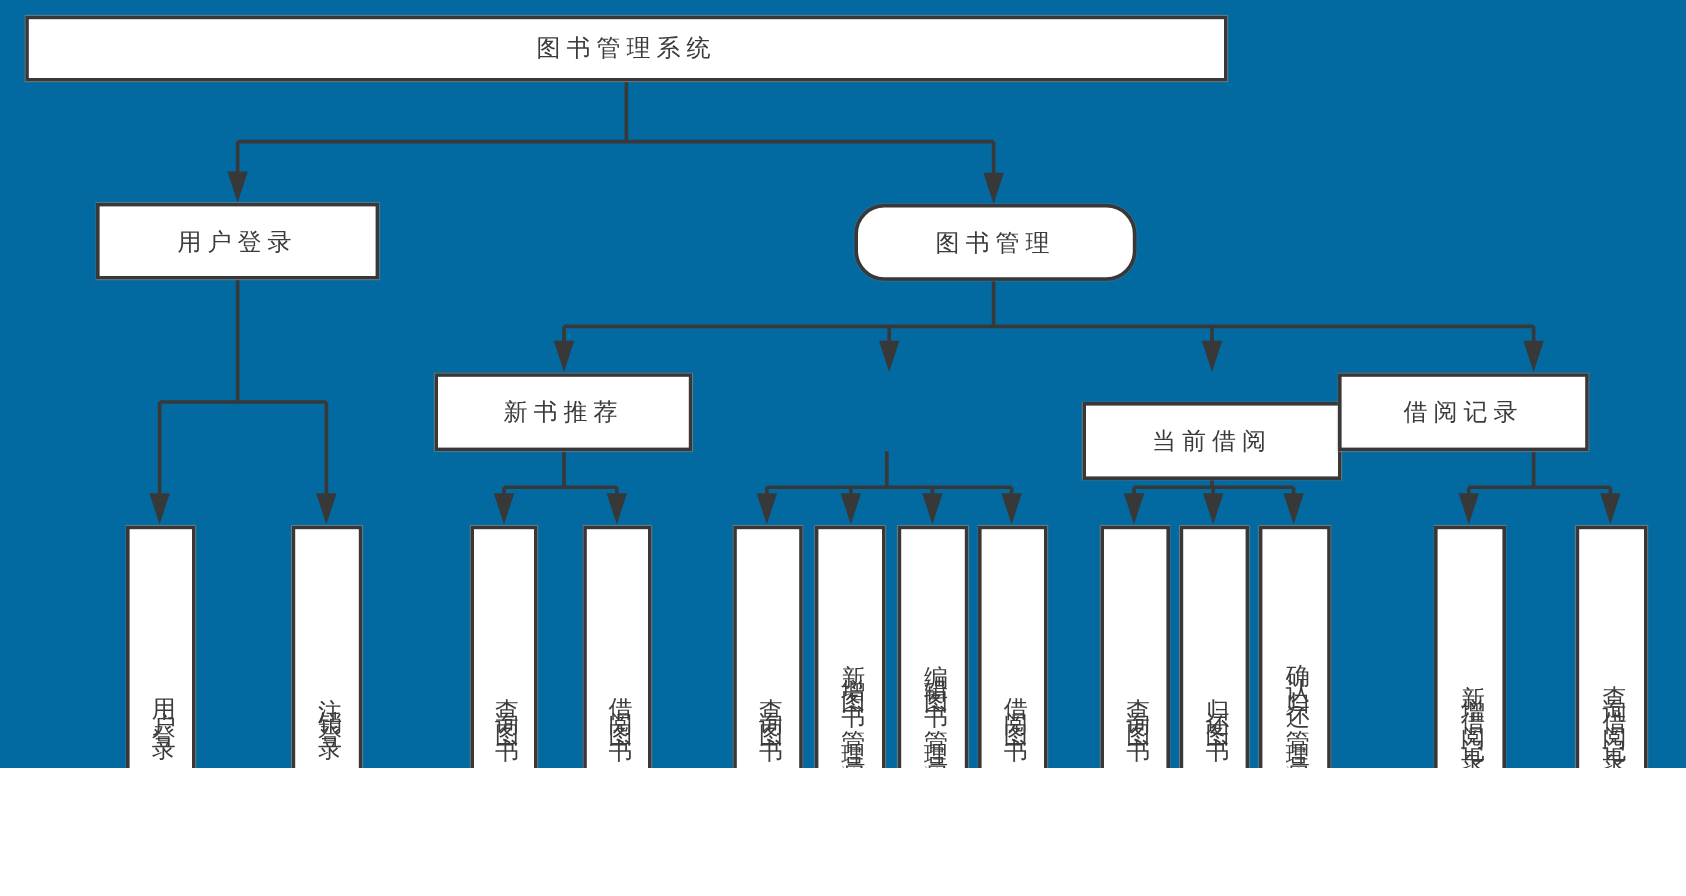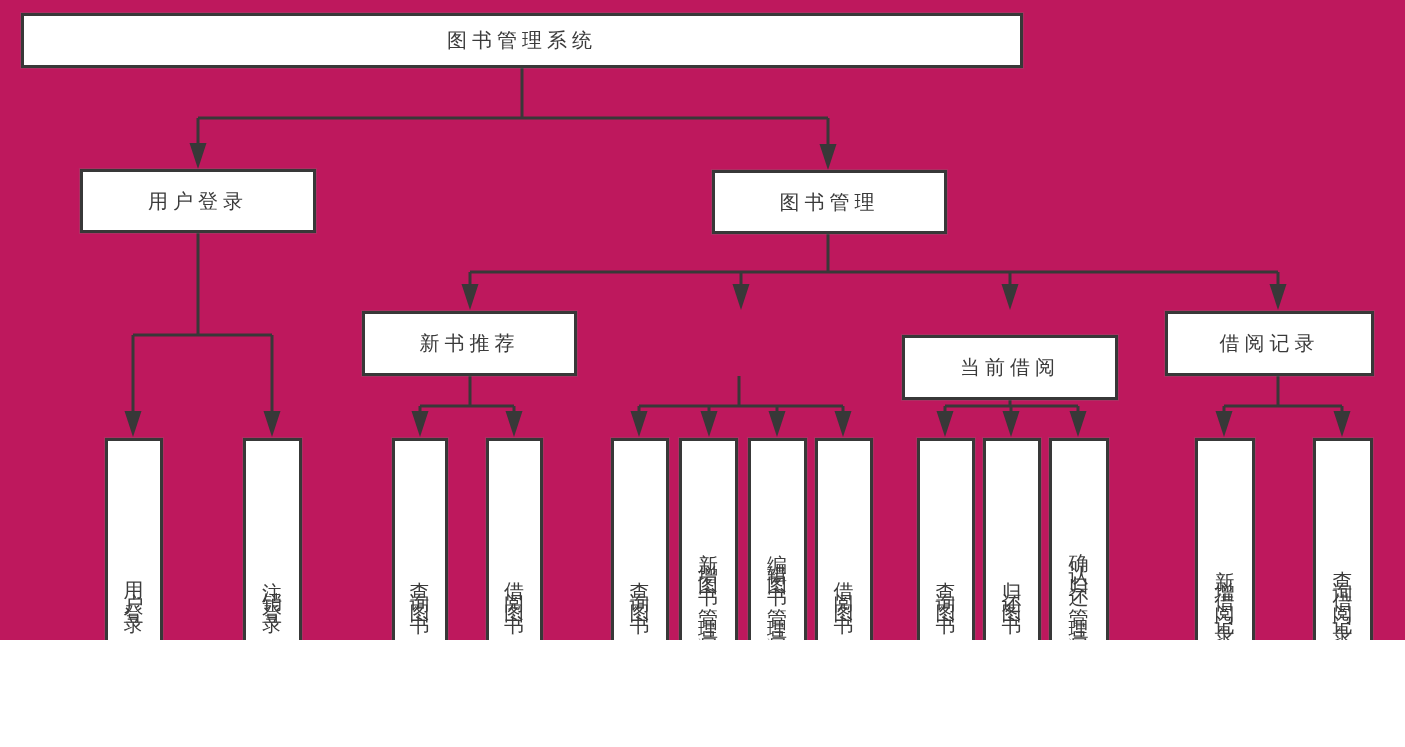--- a/index.html
+++ b/index.html
@@ -4,22 +4,22 @@
 <style>
   html, body {
     margin: 0;
     padding: 0;
     background: #ffffff;
   }
   .canvas {
     position: relative;
     width: 1405px;
     height: 640px;
-    background: #be185d;
-    font-family: Liberation Serif, serif;
+    background: #0369a1;
+    font-family: Liberation Mono, monospace;
     overflow: hidden;
   }
   .connector-layer {
     position: absolute;
     left: 0;
     top: 0;
     z-index: 1;
   }
   .node {
     position: absolute;
@@ -30,26 +30,26 @@
     align-items: center;
     justify-content: center;
     color: #3b3b3b;
     font-size: 20px;
     letter-spacing: 5px;
     z-index: 2;
     box-shadow: 0 0 0 1px rgba(120,120,120,0.25);
   }
   .node.root   { left: 21px;   top: 13px;  width: 1002px; height: 55px; }
   .node.lvl2-a { left: 80px;   top: 169px; width: 236px;  height: 64px; }
-  .node.lvl2-b { left: 712px;  top: 170px; width: 235px;  height: 64px; }
+  .node.lvl2-b { left: 712px;  top: 170px; width: 235px;  height: 64px; border-radius: 25px; }
   .node.lvl3   { top: 311px; height: 65px; }
   .node.l3-1 { left: 362px;  width: 215px; }
   .node.l3-2 { left: 633px;  width: 215px; }
   .node.l3-3 { left: 902px;  width: 216px; margin-top: 24px; }
-  .node.l3-4 { left: 1165px; width: 209px; }
+  .node.l3-4 { left: 1115px; width: 209px; }
 
   .leaf {
     position: absolute;
     top: 438px;
     height: 299px;
     box-sizing: border-box;
     border: 3px solid #383838;
     background: #ffffff;
     display: flex;
     align-items: center;

